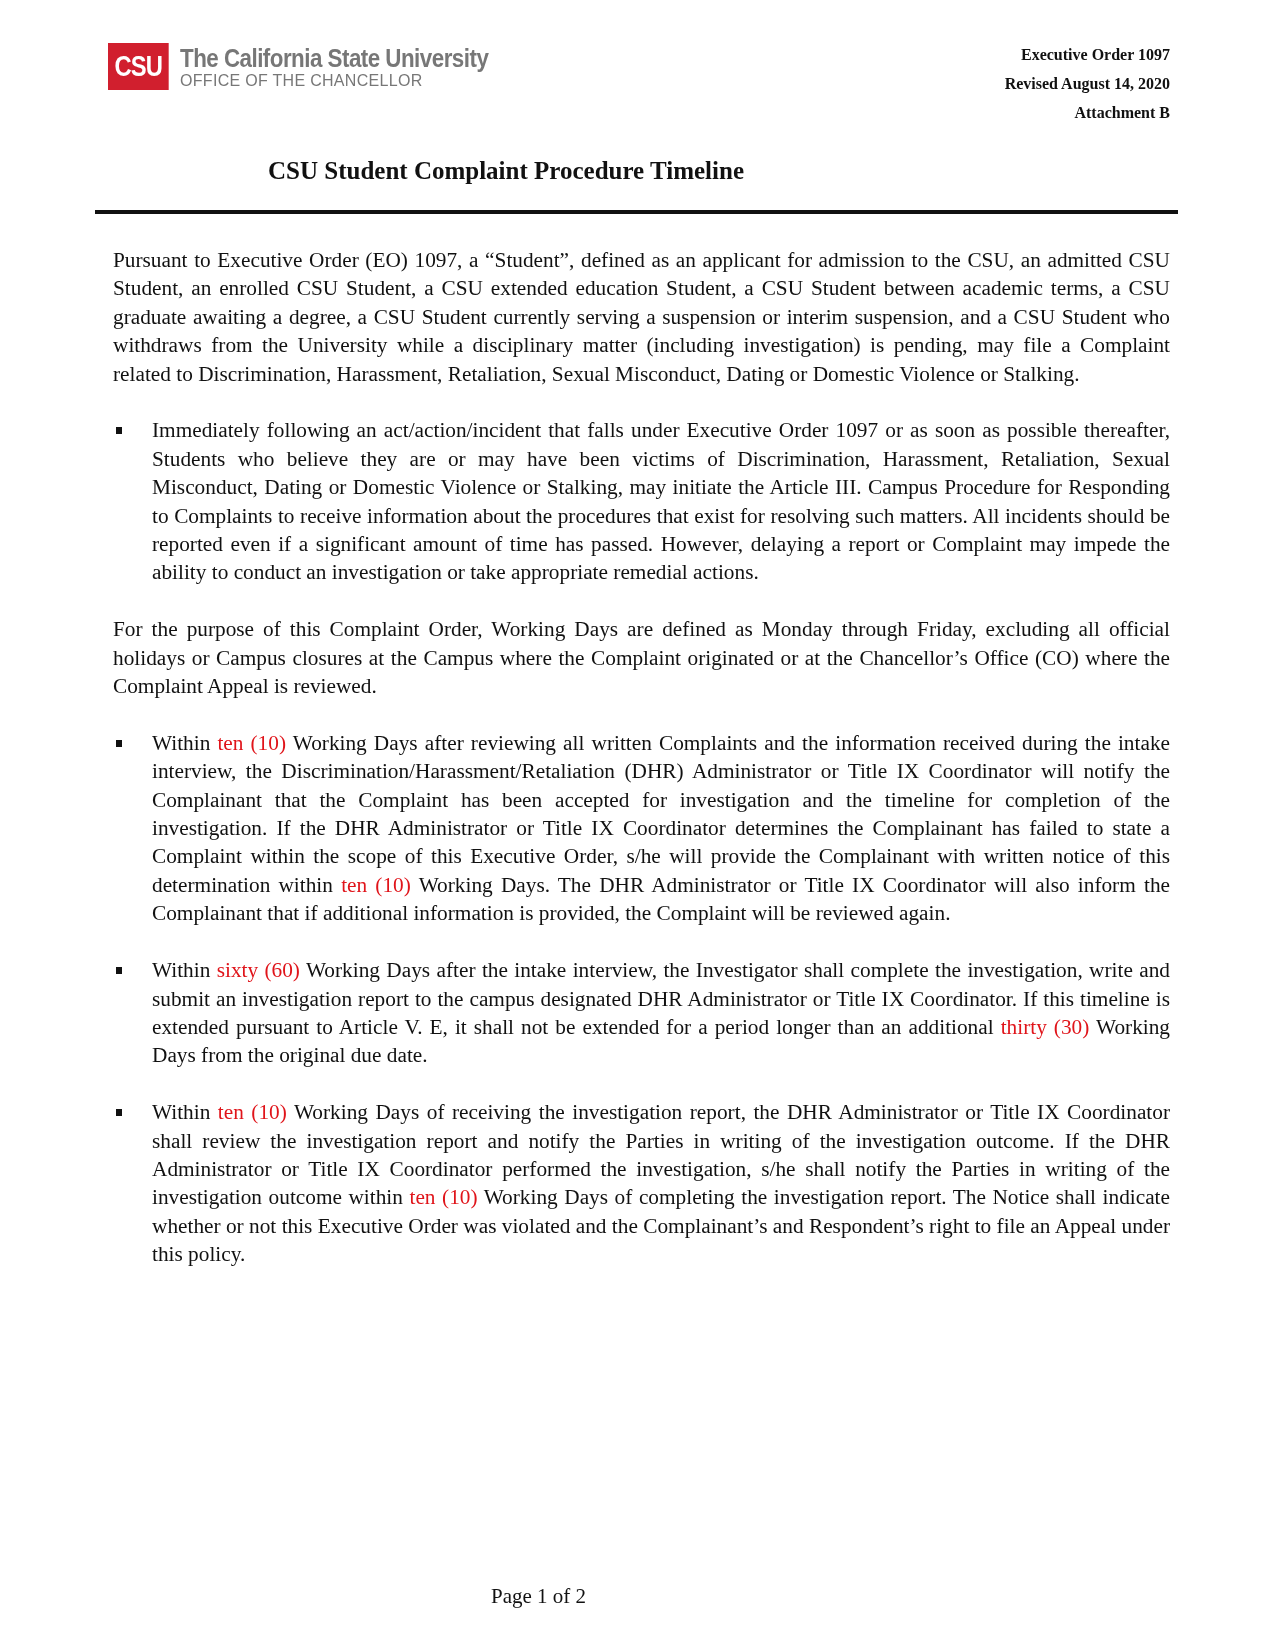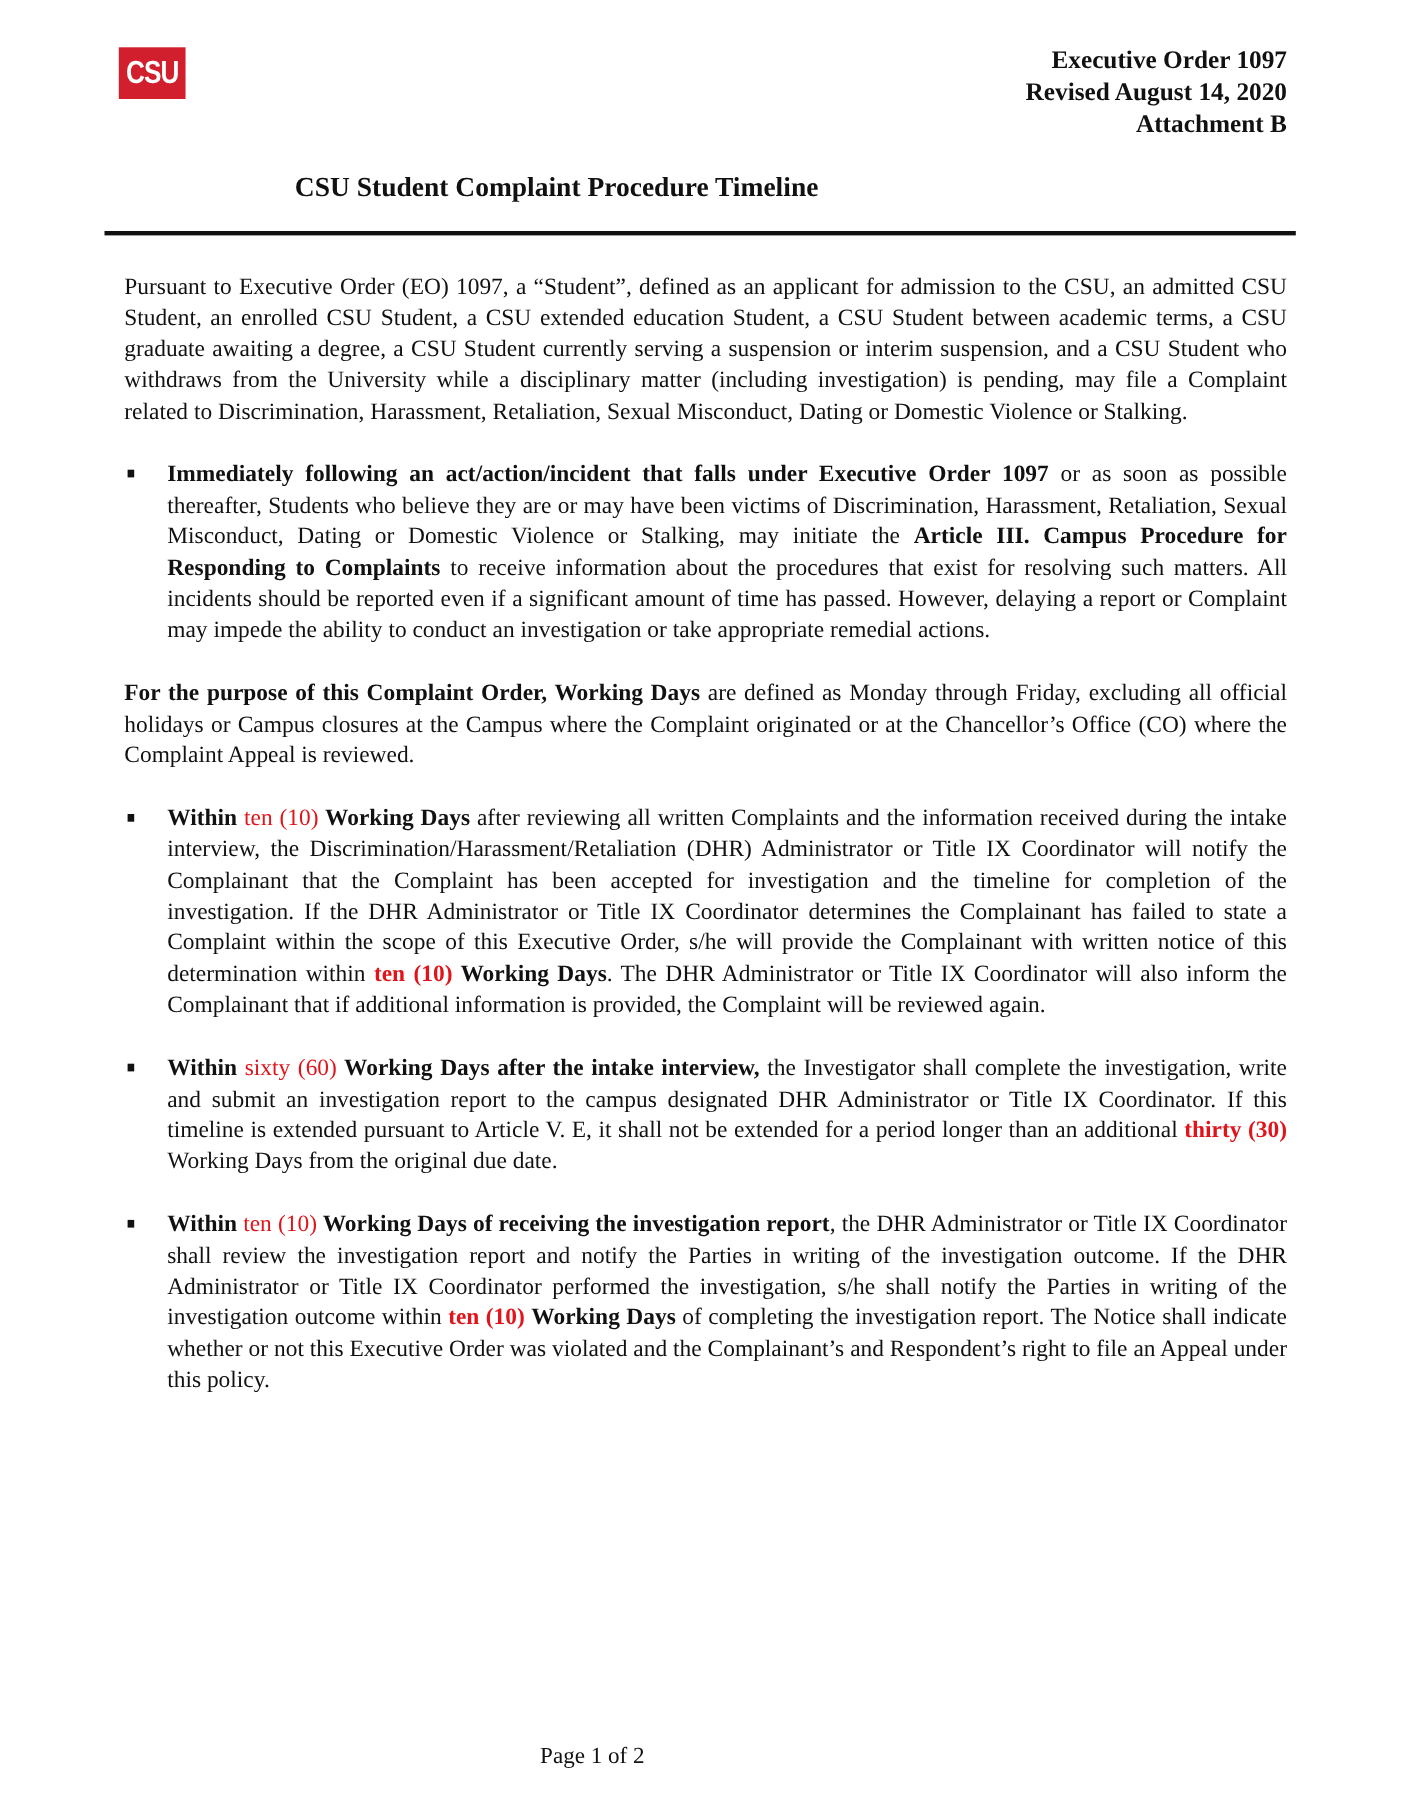--- a/index.html
+++ b/index.html
@@ -11,44 +11,48 @@
   .logo-box { width: 74px; height: 47px; background: #d11f2e; color: #fff;
               font-family: "Liberation Sans", sans-serif; font-weight: bold; font-size: 29px;
               display: flex; align-items: center; justify-content: center; letter-spacing: -1px;
               transform: scaleX(0.82); transform-origin: left center; margin-right: -10px; }
   .logo-text { margin-left: 8px; font-family: "Liberation Sans", sans-serif; color: #777; }
   .logo-title { font-size: 26px; font-weight: bold; line-height: 28px; letter-spacing: -0.6px;
                 transform: scaleX(0.86); transform-origin: left center; white-space: nowrap; }
   .logo-sub { font-size: 16px; line-height: 18px; letter-spacing: 0.3px; white-space: nowrap; }
 
   .meta { position: absolute; right: 105px; top: 40px; text-align: right;
-          font-weight: bold; font-size: 23px; line-height: 29px; }
+          font-weight: bold; font-size: 16px; line-height: 29px; }
 
   .title { position: absolute; left: 0; width: 1012px; top: 157px; text-align: center;
            font-weight: bold; font-size: 25px; }
   .rule { position: absolute; left: 95px; width: 1083px; top: 210px; height: 4px;
           background: #111; }
 
   
   .content { position: absolute; left: 113px; width: 1057px; top: 246px;
              font-size: 21.3px; line-height: 28.4px; text-align: justify; }
   .content p { margin: 0 0 28.4px 0; }
   .bullet { position: relative; padding-left: 39px; margin: 0 0 28.4px 0; text-align: justify; }
   .bullet .marker { position: absolute; left: 3px; top: 11px; width: 6px; height: 7px; background: #111; }
-  b { font-weight: bold; }
+  b { font-weight: normal; }
   .red { color: #e0141a; }
 
   .footer { position: absolute; left: 0; width: 1077px; top: 1584px; text-align: center;
             font-size: 21px; }
 </style>
 </head>
 <body>
 
 <div class="logo">
   <div class="logo-box">CSU</div>
+  <div class="logo-text">
+    <div class="logo-title">The California State University</div>
+    <div class="logo-sub">OFFICE OF THE CHANCELLOR</div>
+  </div>
 </div>
 
 <div class="meta">
   <div>Executive Order 1097</div>
   <div>Revised August 14, 2020</div>
   <div>Attachment B</div>
 </div>
 
 <div class="title">CSU Student Complaint Procedure Timeline</div>
 <div class="rule"></div>

